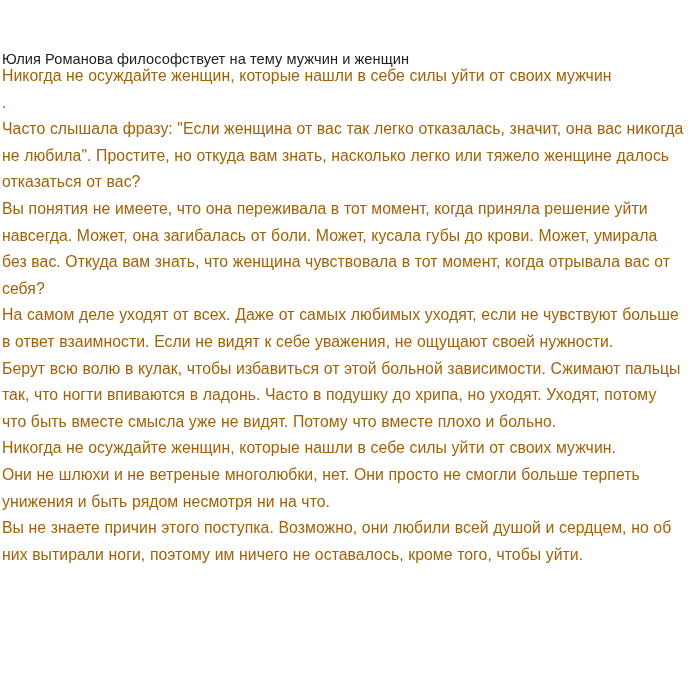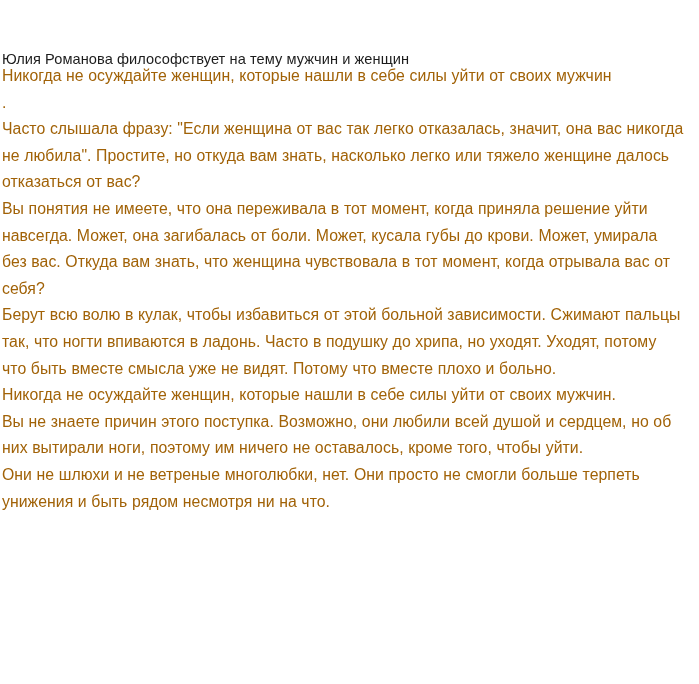--- a/index.html
+++ b/index.html
@@ -72,19 +72,20 @@
 
 <div class="page">
 
   <h1 class="article-title">Юлия Романова философствует на тему мужчин и женщин</h1>
 
   <div class="article-body">
     <p class="paragraph">Никогда не осуждайте женщин, которые нашли в себе силы уйти от своих мужчин</p>
     <p class="paragraph dot-line">.</p>
     <p class="paragraph">Часто слышала фразу: "Если женщина от вас так легко отказалась, значит, она вас никогда не любила". Простите, но откуда вам знать, насколько легко или тяжело женщине далось отказаться от вас?</p>
     <p class="paragraph">Вы понятия не имеете, что она переживала в тот момент, когда приняла решение уйти навсегда. Может, она загибалась от боли. Может, кусала губы до крови. Может, умирала без вас. Откуда вам знать, что женщина чувствовала в тот момент, когда отрывала вас от себя?</p>
+    <p class="paragraph">На самом деле уходят от всех. Даже от самых любимых уходят, если не чувствуют больше в ответ взаимности. Если не видят к себе уважения, не ощущают своей нужности.</p>
     <p class="paragraph">Берут всю волю в кулак, чтобы избавиться от этой больной зависимости. Сжимают пальцы так, что ногти впиваются в ладонь. Часто в подушку до хрипа, но уходят. Уходят, потому что быть вместе смысла уже не видят. Потому что вместе плохо и больно.</p>
     <p class="paragraph">Никогда не осуждайте женщин, которые нашли в себе силы уйти от своих мужчин.</p>
+    <p class="paragraph">Они не шлюхи и не ветреные многолюбки, нет. Они просто не смогли больше терпеть унижения и быть рядом несмотря ни на что.</p>
     <p class="paragraph">Вы не знаете причин этого поступка. Возможно, они любили всей душой и сердцем, но об них вытирали ноги, поэтому им ничего не оставалось, кроме того, чтобы уйти.</p>
-    <p class="paragraph">Они не шлюхи и не ветреные многолюбки, нет. Они просто не смогли больше терпеть унижения и быть рядом несмотря ни на что.</p>
   </div>
 
 </div>
 
 </body></html>

